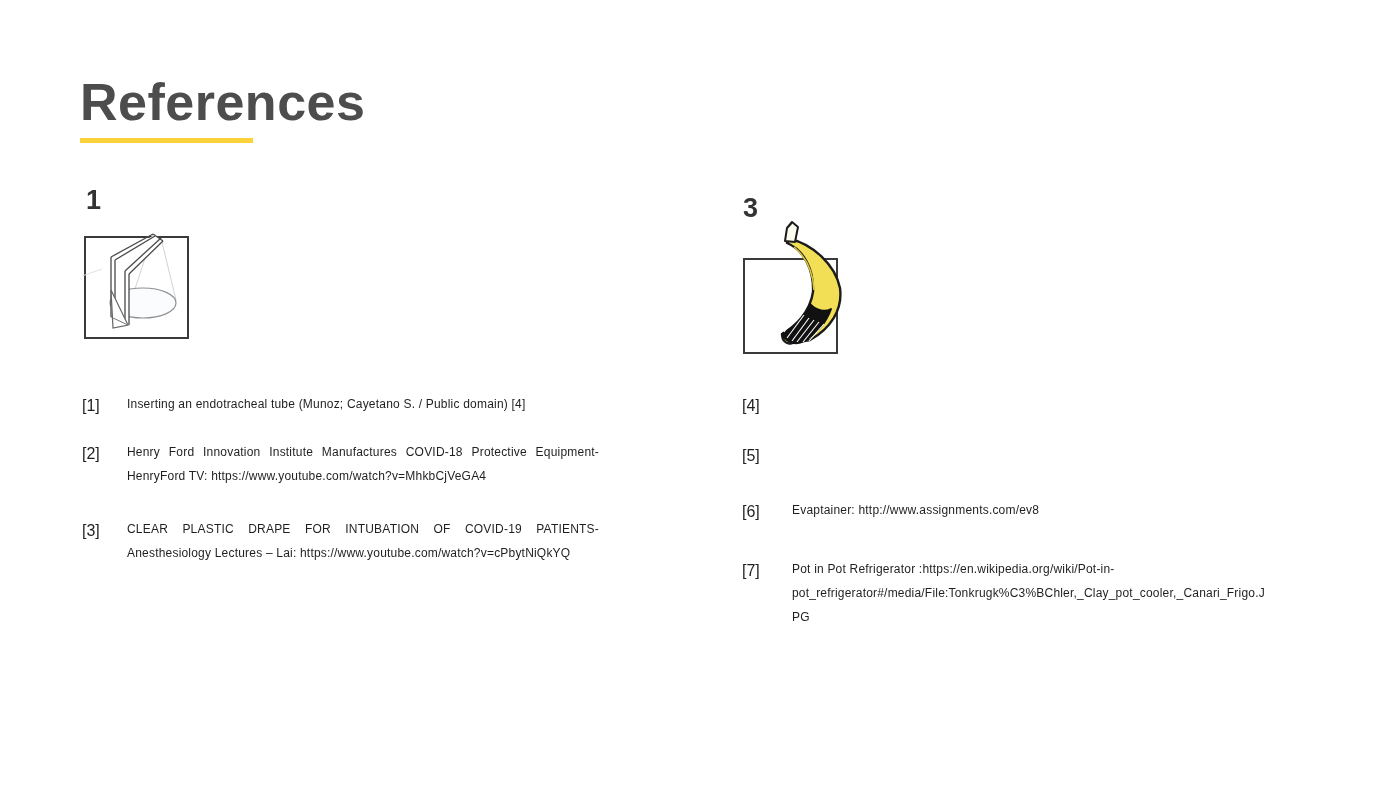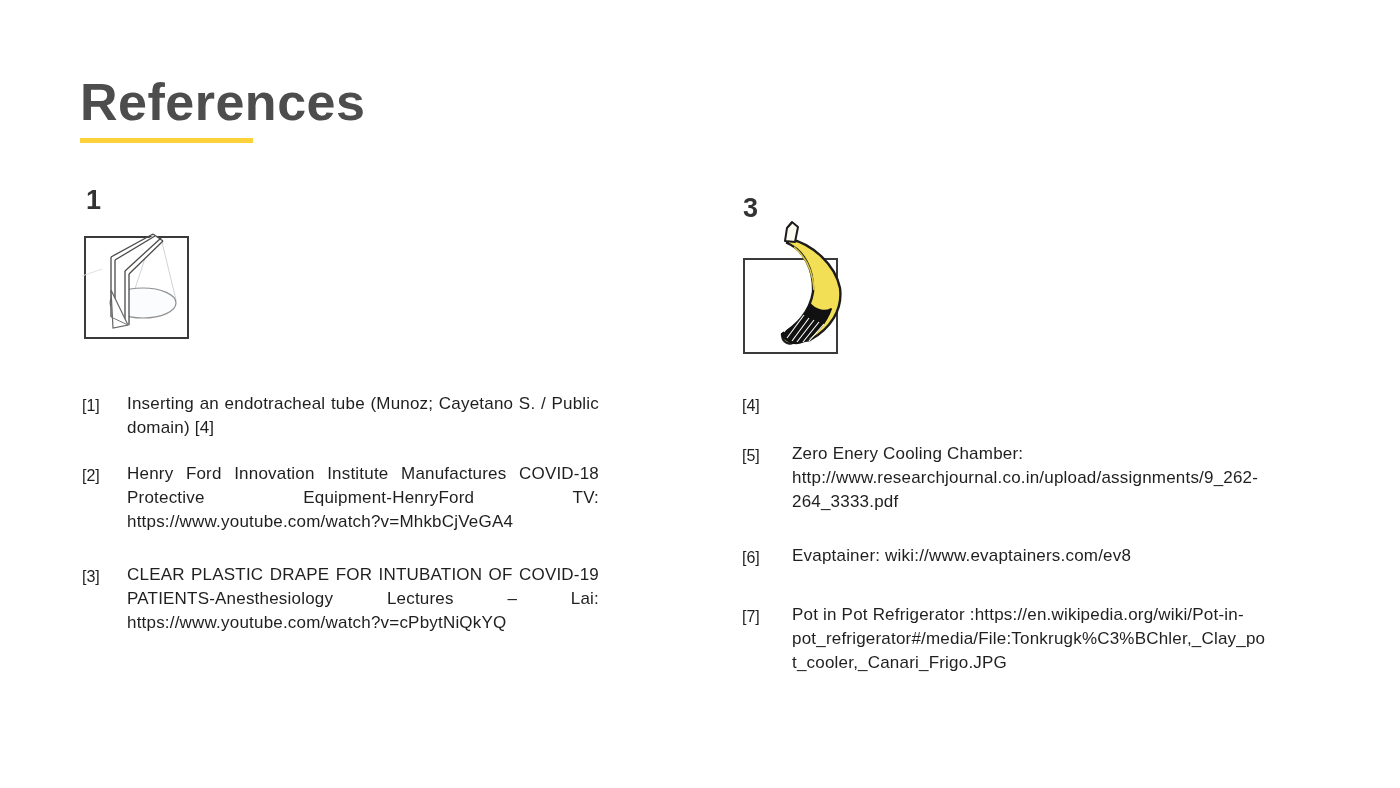--- a/index.html
+++ b/index.html
@@ -64,21 +64,21 @@
     flex: 0 0 45px;
     font-size: 16px;
     color: #1f1f1f;
     padding-top: 2px;
     line-height: 24px;
   }
   .refs-right .ref-id { flex: 0 0 50px; }
 
   .ref-text {
     width: 472px;
-    font-size: 17px;
+    font-size: 12px;
     line-height: 24px;
     letter-spacing: 0.2px;
     color: #1f1f1f;
     overflow-wrap: break-word;
     word-wrap: break-word;
   }
   .refs-left .ref-text { text-align: justify; }
   .refs-right .ref-text { width: 476px; text-align: left; }
 </style>
 </head>
@@ -155,25 +155,24 @@
       <p class="ref-text">CLEAR PLASTIC DRAPE FOR INTUBATION OF COVID-19 PATIENTS-Anesthesiology Lectures – Lai: https://www.youtube.com/watch?v=cPbytNiQkYQ</p>
     </div>
   </div>
 
   <div class="ref-col refs-right">
     <div class="ref-item">
       <span class="ref-id">[4]</span>
     </div>
     <div class="ref-item">
       <span class="ref-id">[5]</span>
-      <p class="ref-text">Zero Enery Cooling Chamber: http://www.researchjournal.co.in/upload/assignments/9_262-264_3333.pdf</p>
     </div>
     <div class="ref-item">
       <span class="ref-id">[6]</span>
-      <p class="ref-text">Evaptainer: wiki://www.evaptainers.com/ev8</p>
+      <p class="ref-text">Evaptainer: http://www.assignments.com/ev8</p>
     </div>
     <div class="ref-item">
       <span class="ref-id">[7]</span>
       <p class="ref-text">Pot in Pot Refrigerator :https://en.wikipedia.org/wiki/Pot-in-pot_refrigerator#/media/File:Tonkrugk%C3%BChler,_Clay_pot_cooler,_Canari_Frigo.JPG</p>
     </div>
   </div>
 
 </div>
 
 </body></html>

